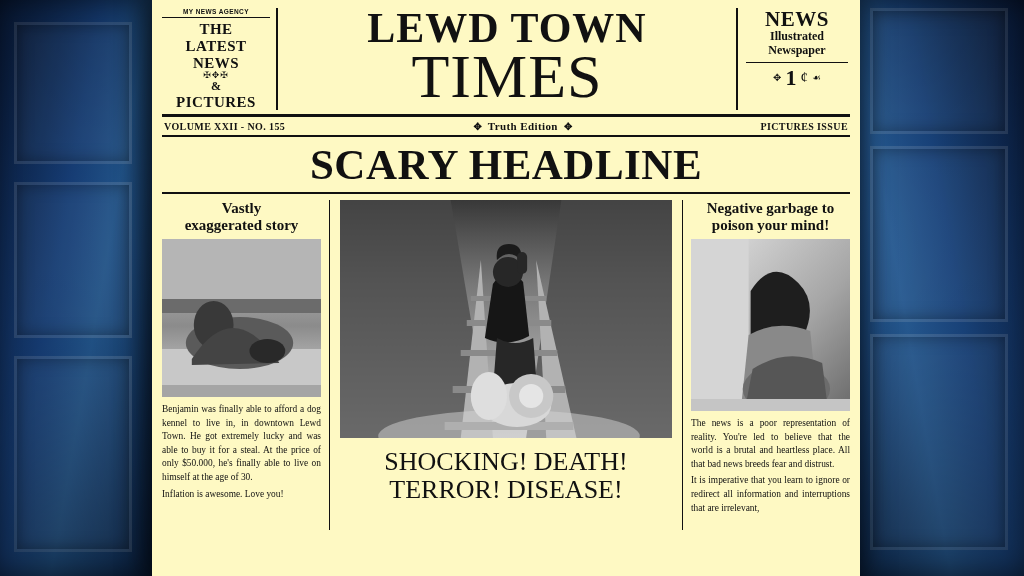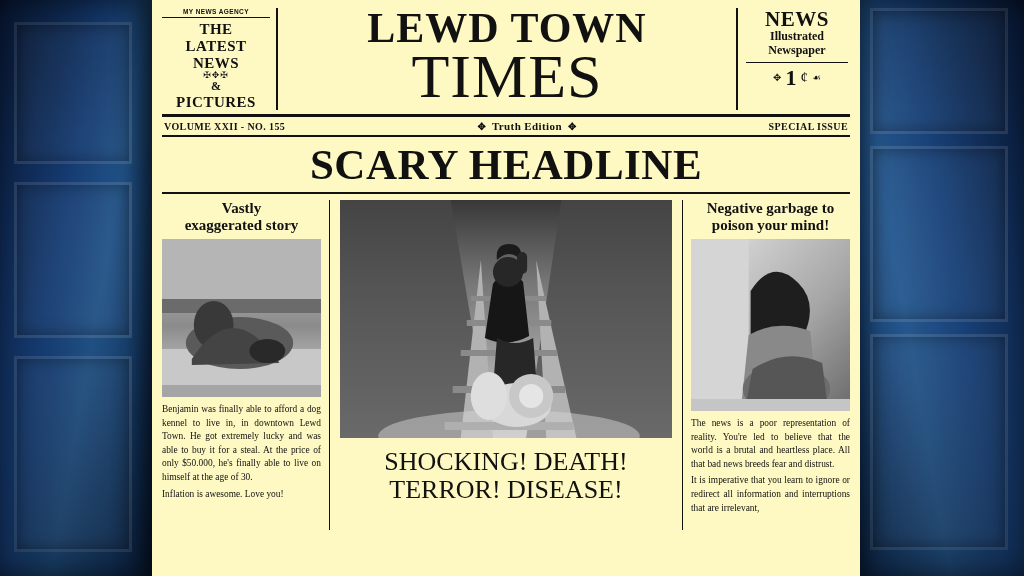--- a/index.html
+++ b/index.html
@@ -320,21 +320,21 @@
       </div>
     </div>
 
     <div class="volbar">
       <span>VOLUME XXII - NO. 155</span>
       <span class="center">
         <span class="deco">✥</span>
         <span>Truth Edition</span>
         <span class="deco">✥</span>
       </span>
-      <span>SPECIAL ISSUE</span>
+      <span>PICTURES ISSUE</span>
     </div>
 
     <div class="headline">SCARY HEADLINE</div>
 
     <div class="cols">
 
       <div class="col col-left">
         <div class="subhead">
           <div>Vastly</div>
           <div>exaggerated story</div>

